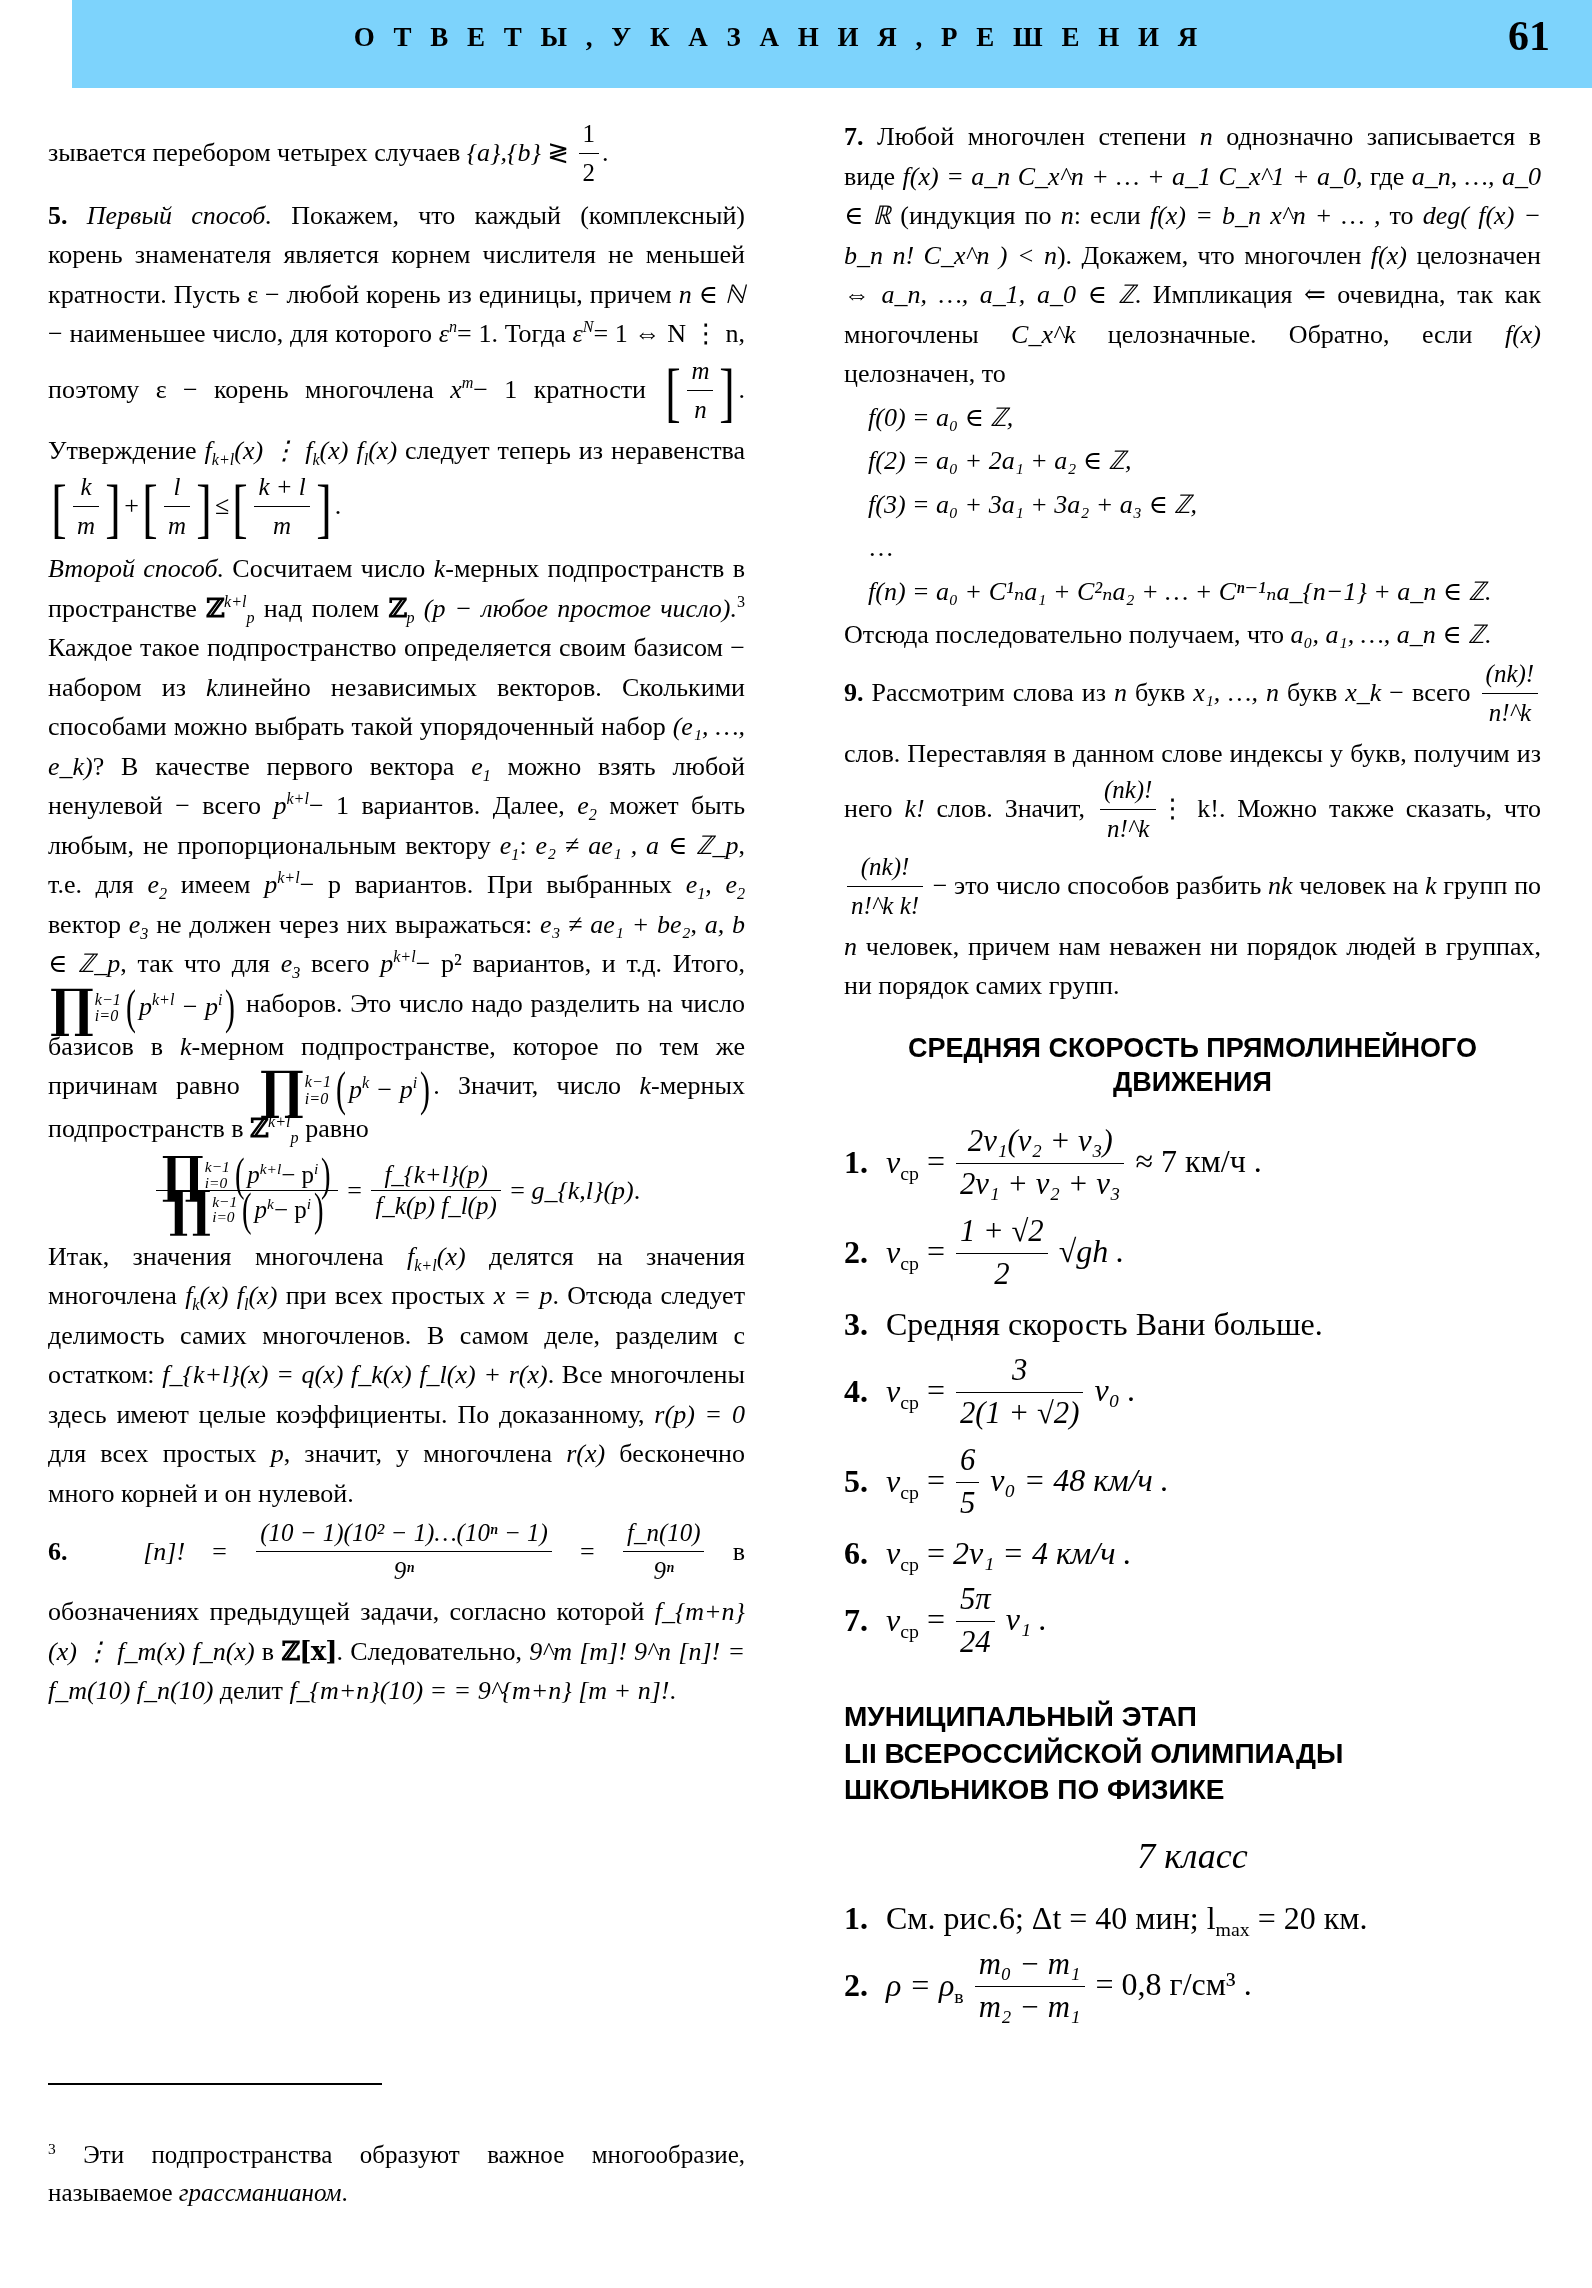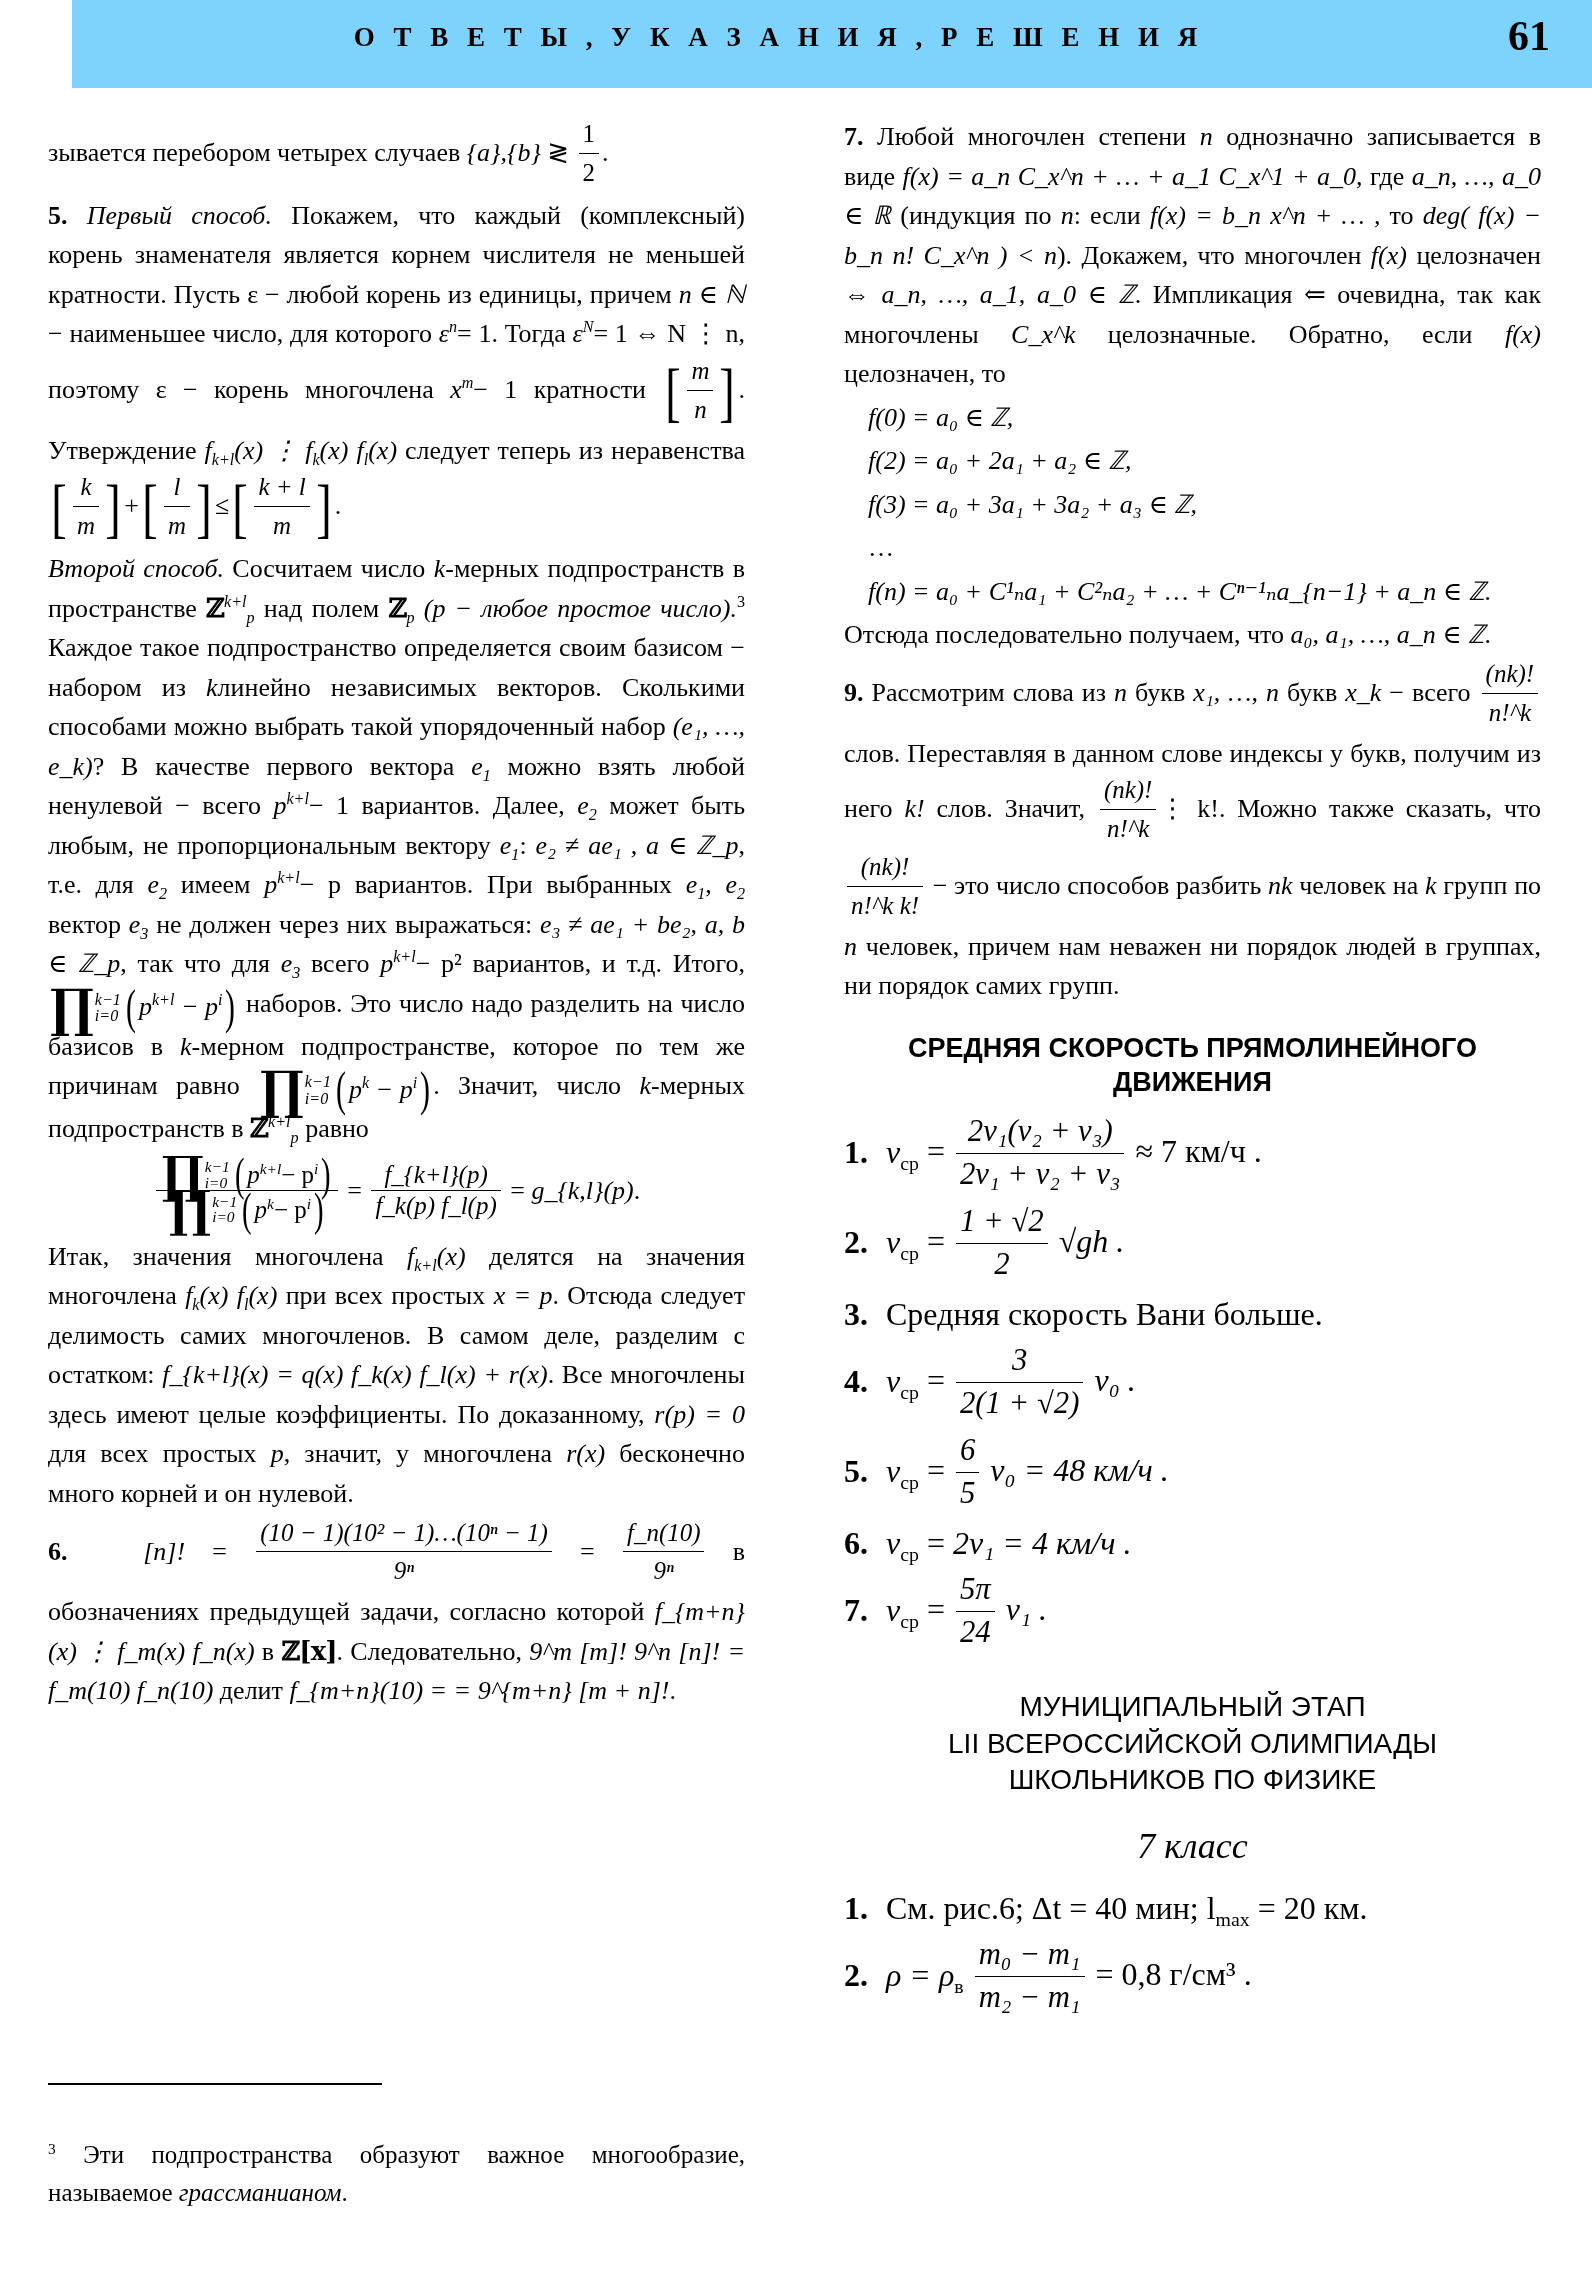--- a/index.html
+++ b/index.html
@@ -89,25 +89,25 @@
 
   
   .disp{
     text-align:center;margin:10px 0 10px 0;font-size:26px;line-height:1.2;
   }
   .disp-left{text-align:left;margin:4px 0 4px 24px;font-size:26px;}
 
   
   .sec-head{
     text-align:center;font-weight:bold;font-size:27px;line-height:1.25;
-    margin:26px 0 14px 0;
+    margin:26px 0 24px 0;
     font-family:"Liberation Sans","DejaVu Sans",sans-serif;
   }
   .sec-head2{
-    text-align:center;font-weight:normal;font-size:28px;line-height:1.3;
+    font-weight:bold;font-size:28px;line-height:1.3;
     margin:34px 0 16px 0;
     font-family:"Liberation Sans","DejaVu Sans",sans-serif;
   }
   .klass{
     text-align:center;font-style:italic;font-size:36px;margin:20px 0 14px 0;
   }
 
   
   .ans{
     display:block;margin:6px 0 6px 0;font-size:32px;line-height:1.35;

